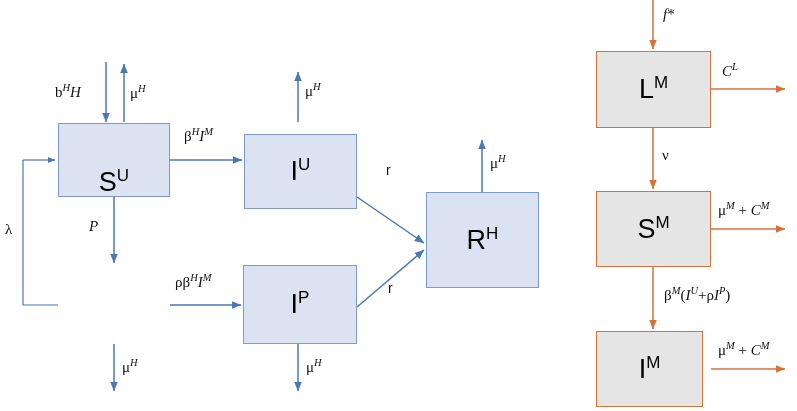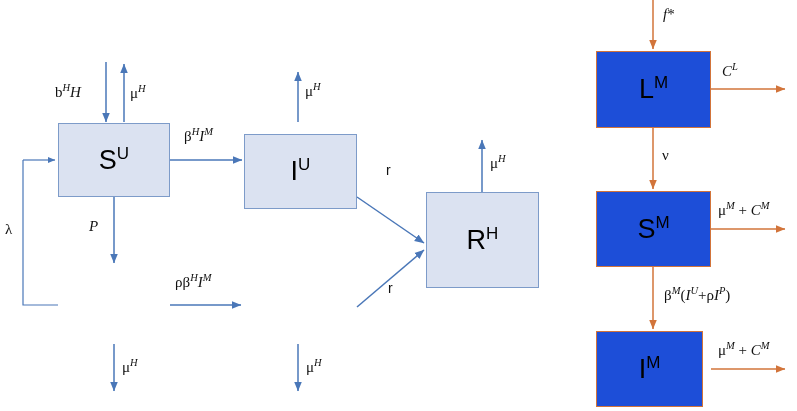--- a/index.html
+++ b/index.html
@@ -16,21 +16,21 @@
     position:absolute;
     box-sizing:border-box;
     display:flex;align-items:center;justify-content:center;
     font-family:"Liberation Sans", sans-serif;
   }
   .box-h{
     background:#dbe2f1;
     border:1px solid #7d9bc9;
   }
   .box-m{
-    background:#1d4ed8;
+    background:#e5e5e5;
     border:1.6px solid #d2743a;
   }
   .box-label{
     font-family:"Liberation Sans", sans-serif;
     font-size:27px;
     color:#000;
     line-height:1;
     letter-spacing:0px;
     white-space:nowrap;
   }
@@ -89,33 +89,36 @@
     <g stroke="#d2743a" stroke-width="1.5" fill="none" marker-end="url(#ahO)">
       <path d="M653,0 L653,49"></path>
       <path d="M711,89 L785,89"></path>
       <path d="M653,128 L653,189"></path>
       <path d="M711,229 L785,229"></path>
       <path d="M653,267 L653,329"></path>
       <path d="M711,369 L785,369"></path>
     </g>
   </svg>
 
-  <div class="box box-h" style="left:58px;top:123px;width:112px;height:74px;">
+  <div class="box box-h" style="left:58px;top:123px;width:112px;height:74px;align-items:flex-end;">
     <span class="box-label">S<sup>U</sup></span>
   </div>
 
   <div class="box box-h" style="left:244px;top:122px;width:113px;height:75px;margin-top:12px;">
     <span class="box-label">I<sup>U</sup></span>
   </div>
 
   <div class="box box-h" style="left:426px;top:192px;width:113px;height:96px;">
     <span class="box-label">R<sup>H</sup></span>
   </div>
 
 
+  <div class="box box-h" style="left:243px;top:265px;width:114px;height:79px;">
+    <span class="box-label">I<sup>P</sup></span>
+  </div>
 
   <div class="box box-m" style="left:596px;top:51px;width:115px;height:77px;">
     <span class="box-label">L<sup>M</sup></span>
   </div>
 
   <div class="box box-m" style="left:596px;top:191px;width:115px;height:76px;">
     <span class="box-label">S<sup>M</sup></span>
   </div>
 
   <div class="box box-m" style="left:596px;top:331px;width:107px;height:76px;">

